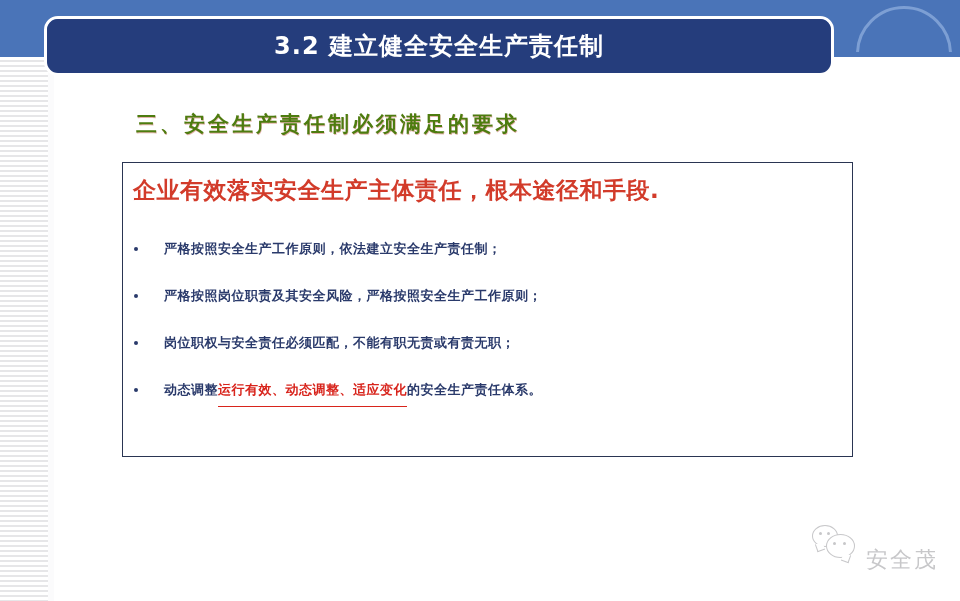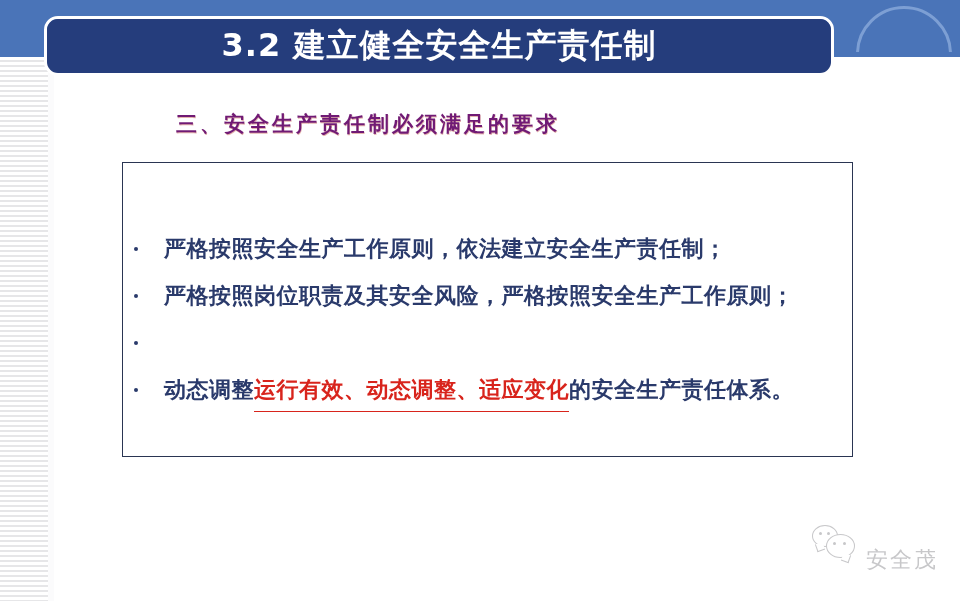--- a/index.html
+++ b/index.html
@@ -90,40 +90,39 @@
     height: 54px;
     background: #253d7c;
     border-radius: 11px;
     box-sizing: border-box;
     display: flex;
     align-items: center;
     justify-content: center;
   }
   .title-text {
     color: #ffffff;
-    font-size: 32px;
+    font-size: 24px;
     font-weight: bold;
     letter-spacing: 1px;
     white-space: nowrap;
     font-family: "DejaVu Sans", "Liberation Sans", sans-serif;
   }
 
   
   .section-heading {
     position: absolute;
     left: 136px;
     top: 110px;
     font-size: 21px;
     font-weight: bold;
-    color: #701a75;
+    color: #4d7c0f;
     letter-spacing: 3px;
     white-space: nowrap;
     text-shadow: 0.5px 0.5px 0 rgba(180,40,20,0.35);
     font-family: "DejaVu Sans", "Liberation Sans", sans-serif;
-    margin-left: 40px;
   }
 
   
   .content-box {
     position: absolute;
     left: 122px;
     top: 162px;
     width: 731px;
     height: 295px;
     border: 1px solid #2a3552;
@@ -163,21 +162,21 @@
     width: 4px;
     height: 4px;
     border-radius: 50%;
     background: #2a3a6b;
   }
   .bullet-text {
     position: absolute;
     left: 41px;
     top: 50%;
     transform: translateY(-50%);
-    font-size: 22px;
+    font-size: 13px;
     font-weight: bold;
     color: #2a3a6b;
     letter-spacing: 0.5px;
     white-space: nowrap;
     font-family: "DejaVu Sans", "Liberation Sans", sans-serif;
   }
   .bullet-text .hl {
     color: #d8241c;
     border-bottom: 1.5px solid #d8241c;
     padding-bottom: 9px;
@@ -278,39 +277,43 @@
 
   <div class="title-plate-outer"></div>
   <div class="title-plate">
     <span class="title-text">3.2  建立健全安全生产责任制</span>
   </div>
 
   <div class="section-heading">三、安全生产责任制必须满足的要求</div>
 
   <div class="content-box">
 
+    <div class="lead-line">企业有效落实安全生产主体责任，根本途径和手段.</div>
 
     <div class="bullet-list">
 
       <div class="bullet-row">
         <span class="bullet-dot"></span>
         <span class="bullet-text">
           <span>严格按照安全生产工作原则，依法建立安全生产责任制；</span>
         </span>
       </div>
 
       <div class="bullet-row">
         <span class="bullet-dot"></span>
         <span class="bullet-text">
           <span>严格按照岗位职责及其安全风险，严格按照安全生产工作原则；</span>
         </span>
       </div>
 
       <div class="bullet-row">
         <span class="bullet-dot"></span>
+        <span class="bullet-text">
+          <span>岗位职权与安全责任必须匹配，不能有职无责或有责无职；</span>
+        </span>
       </div>
 
       <div class="bullet-row">
         <span class="bullet-dot"></span>
         <span class="bullet-text"><span>动态调整</span><span class="hl">运行有效、动态调整、适应变化</span><span>的安全生产责任体系。</span></span>
       </div>
 
     </div>
   </div>
 

